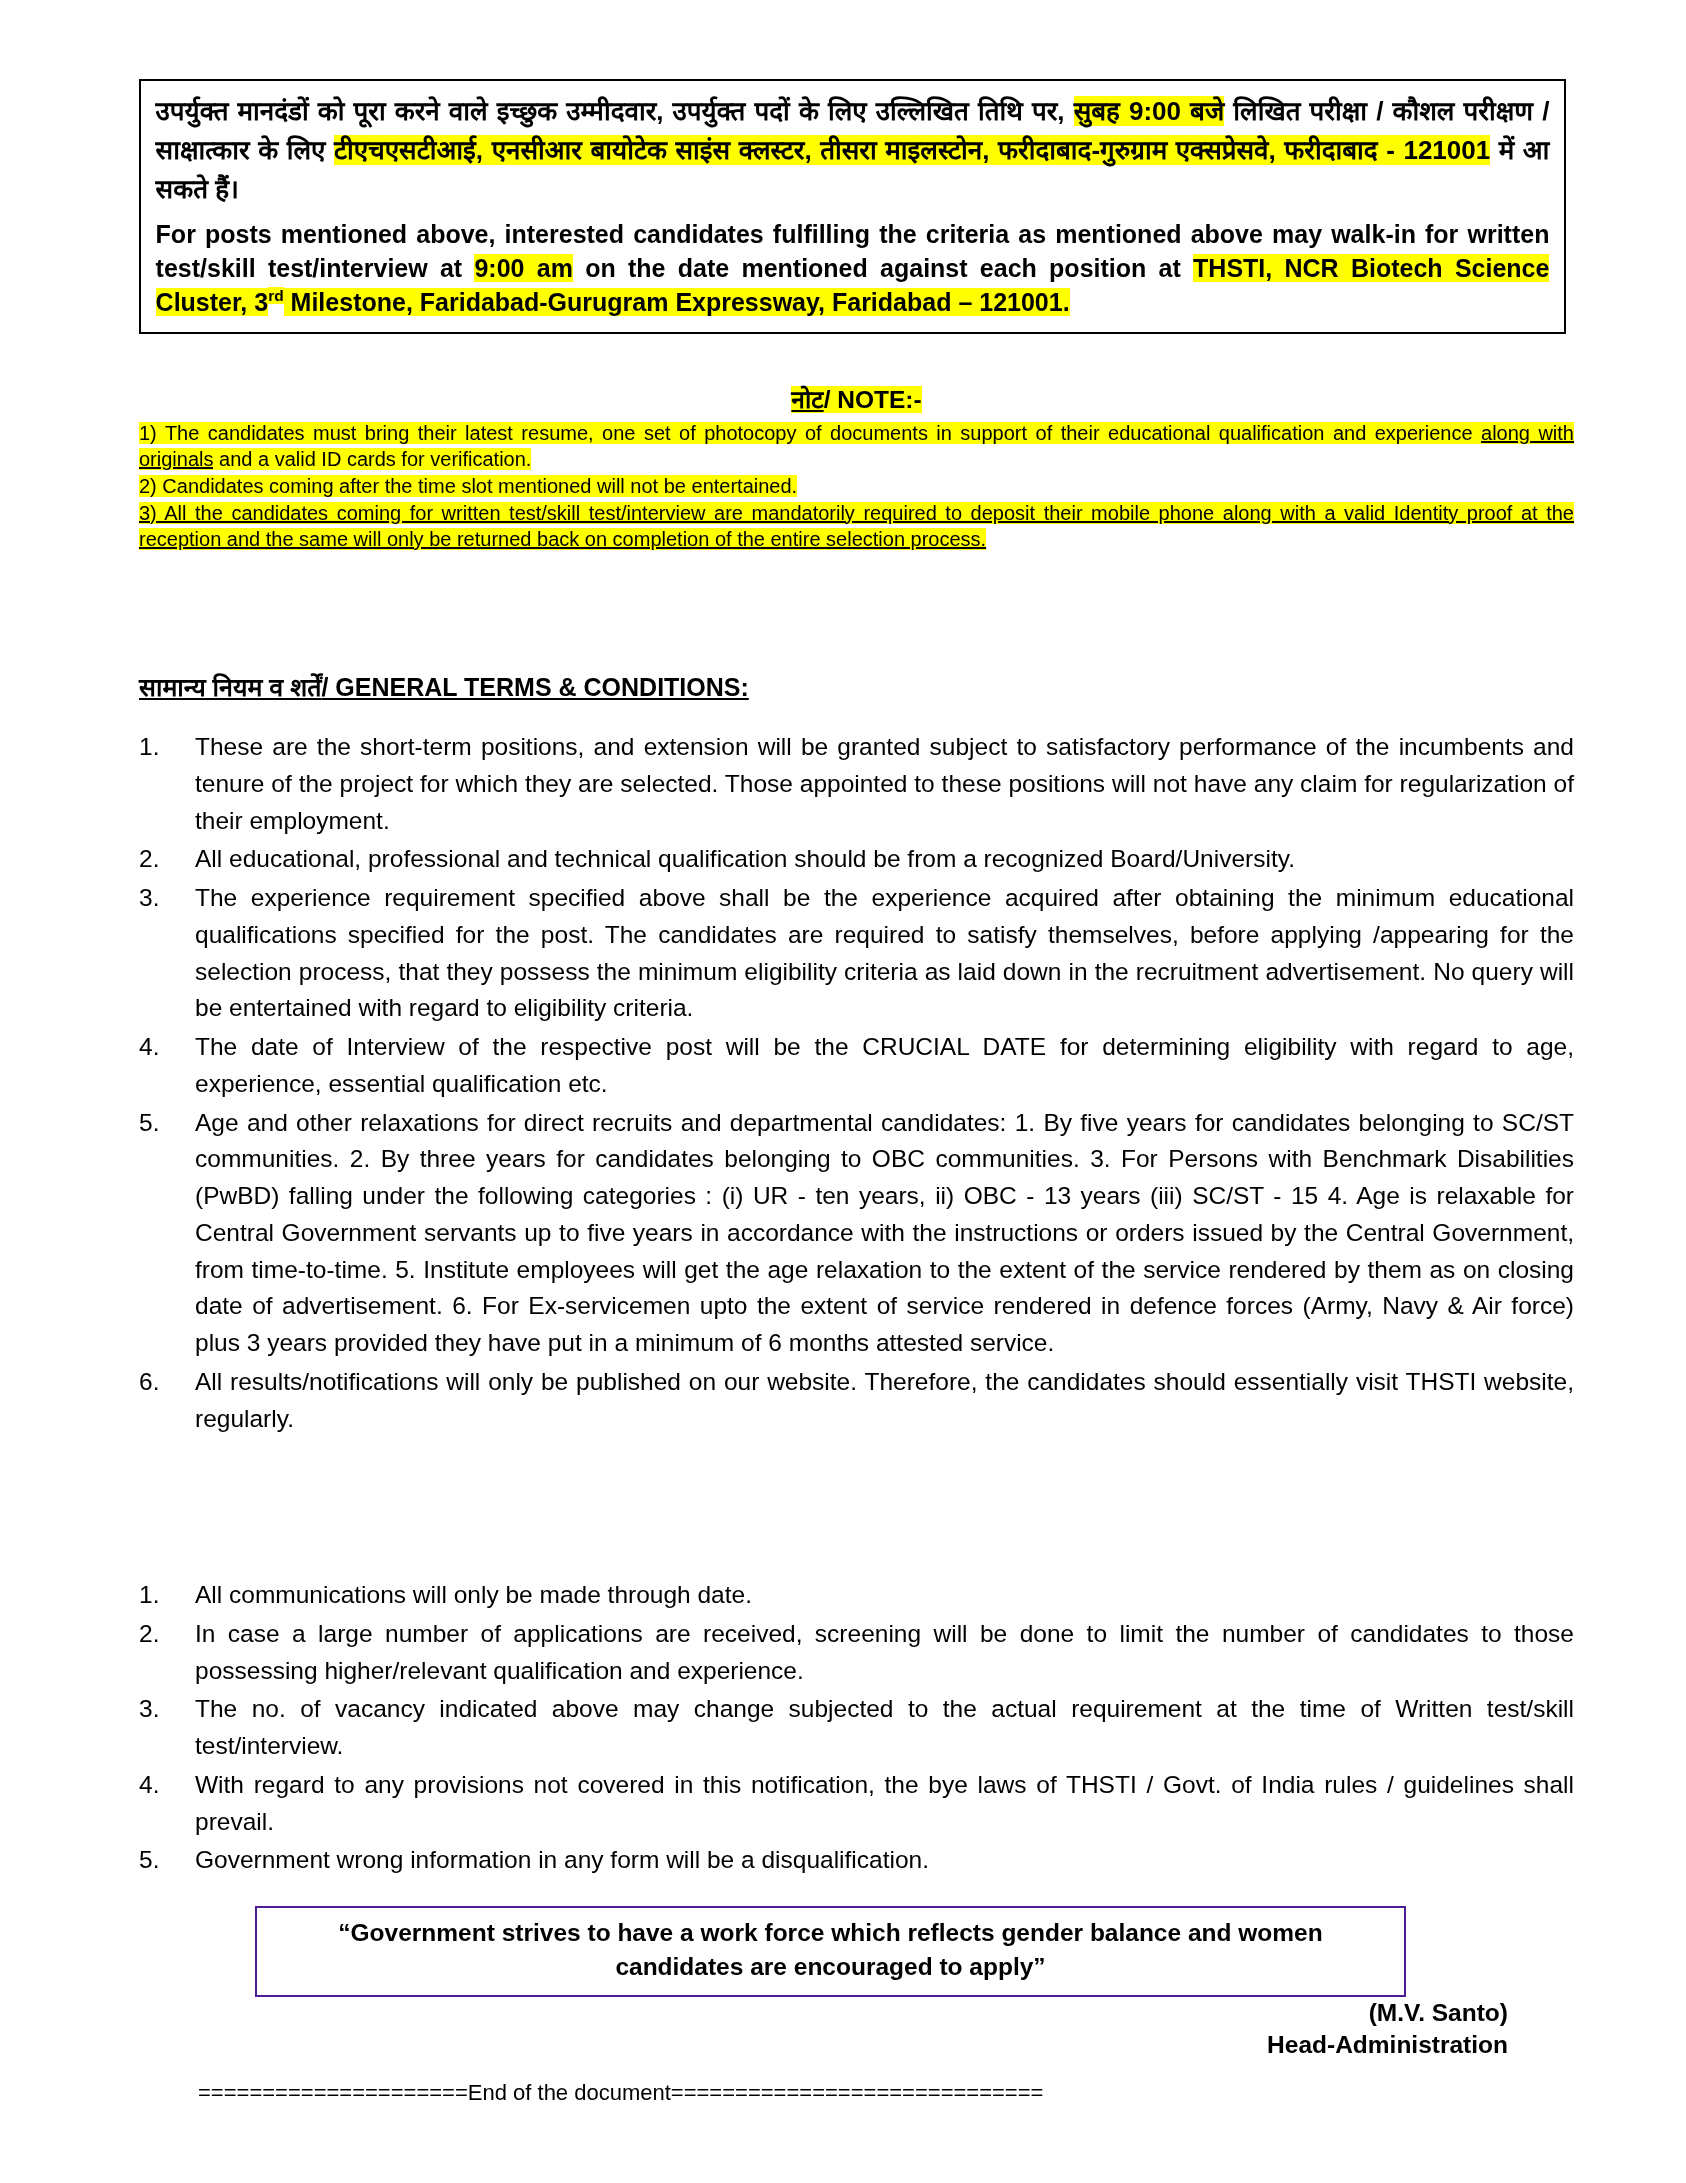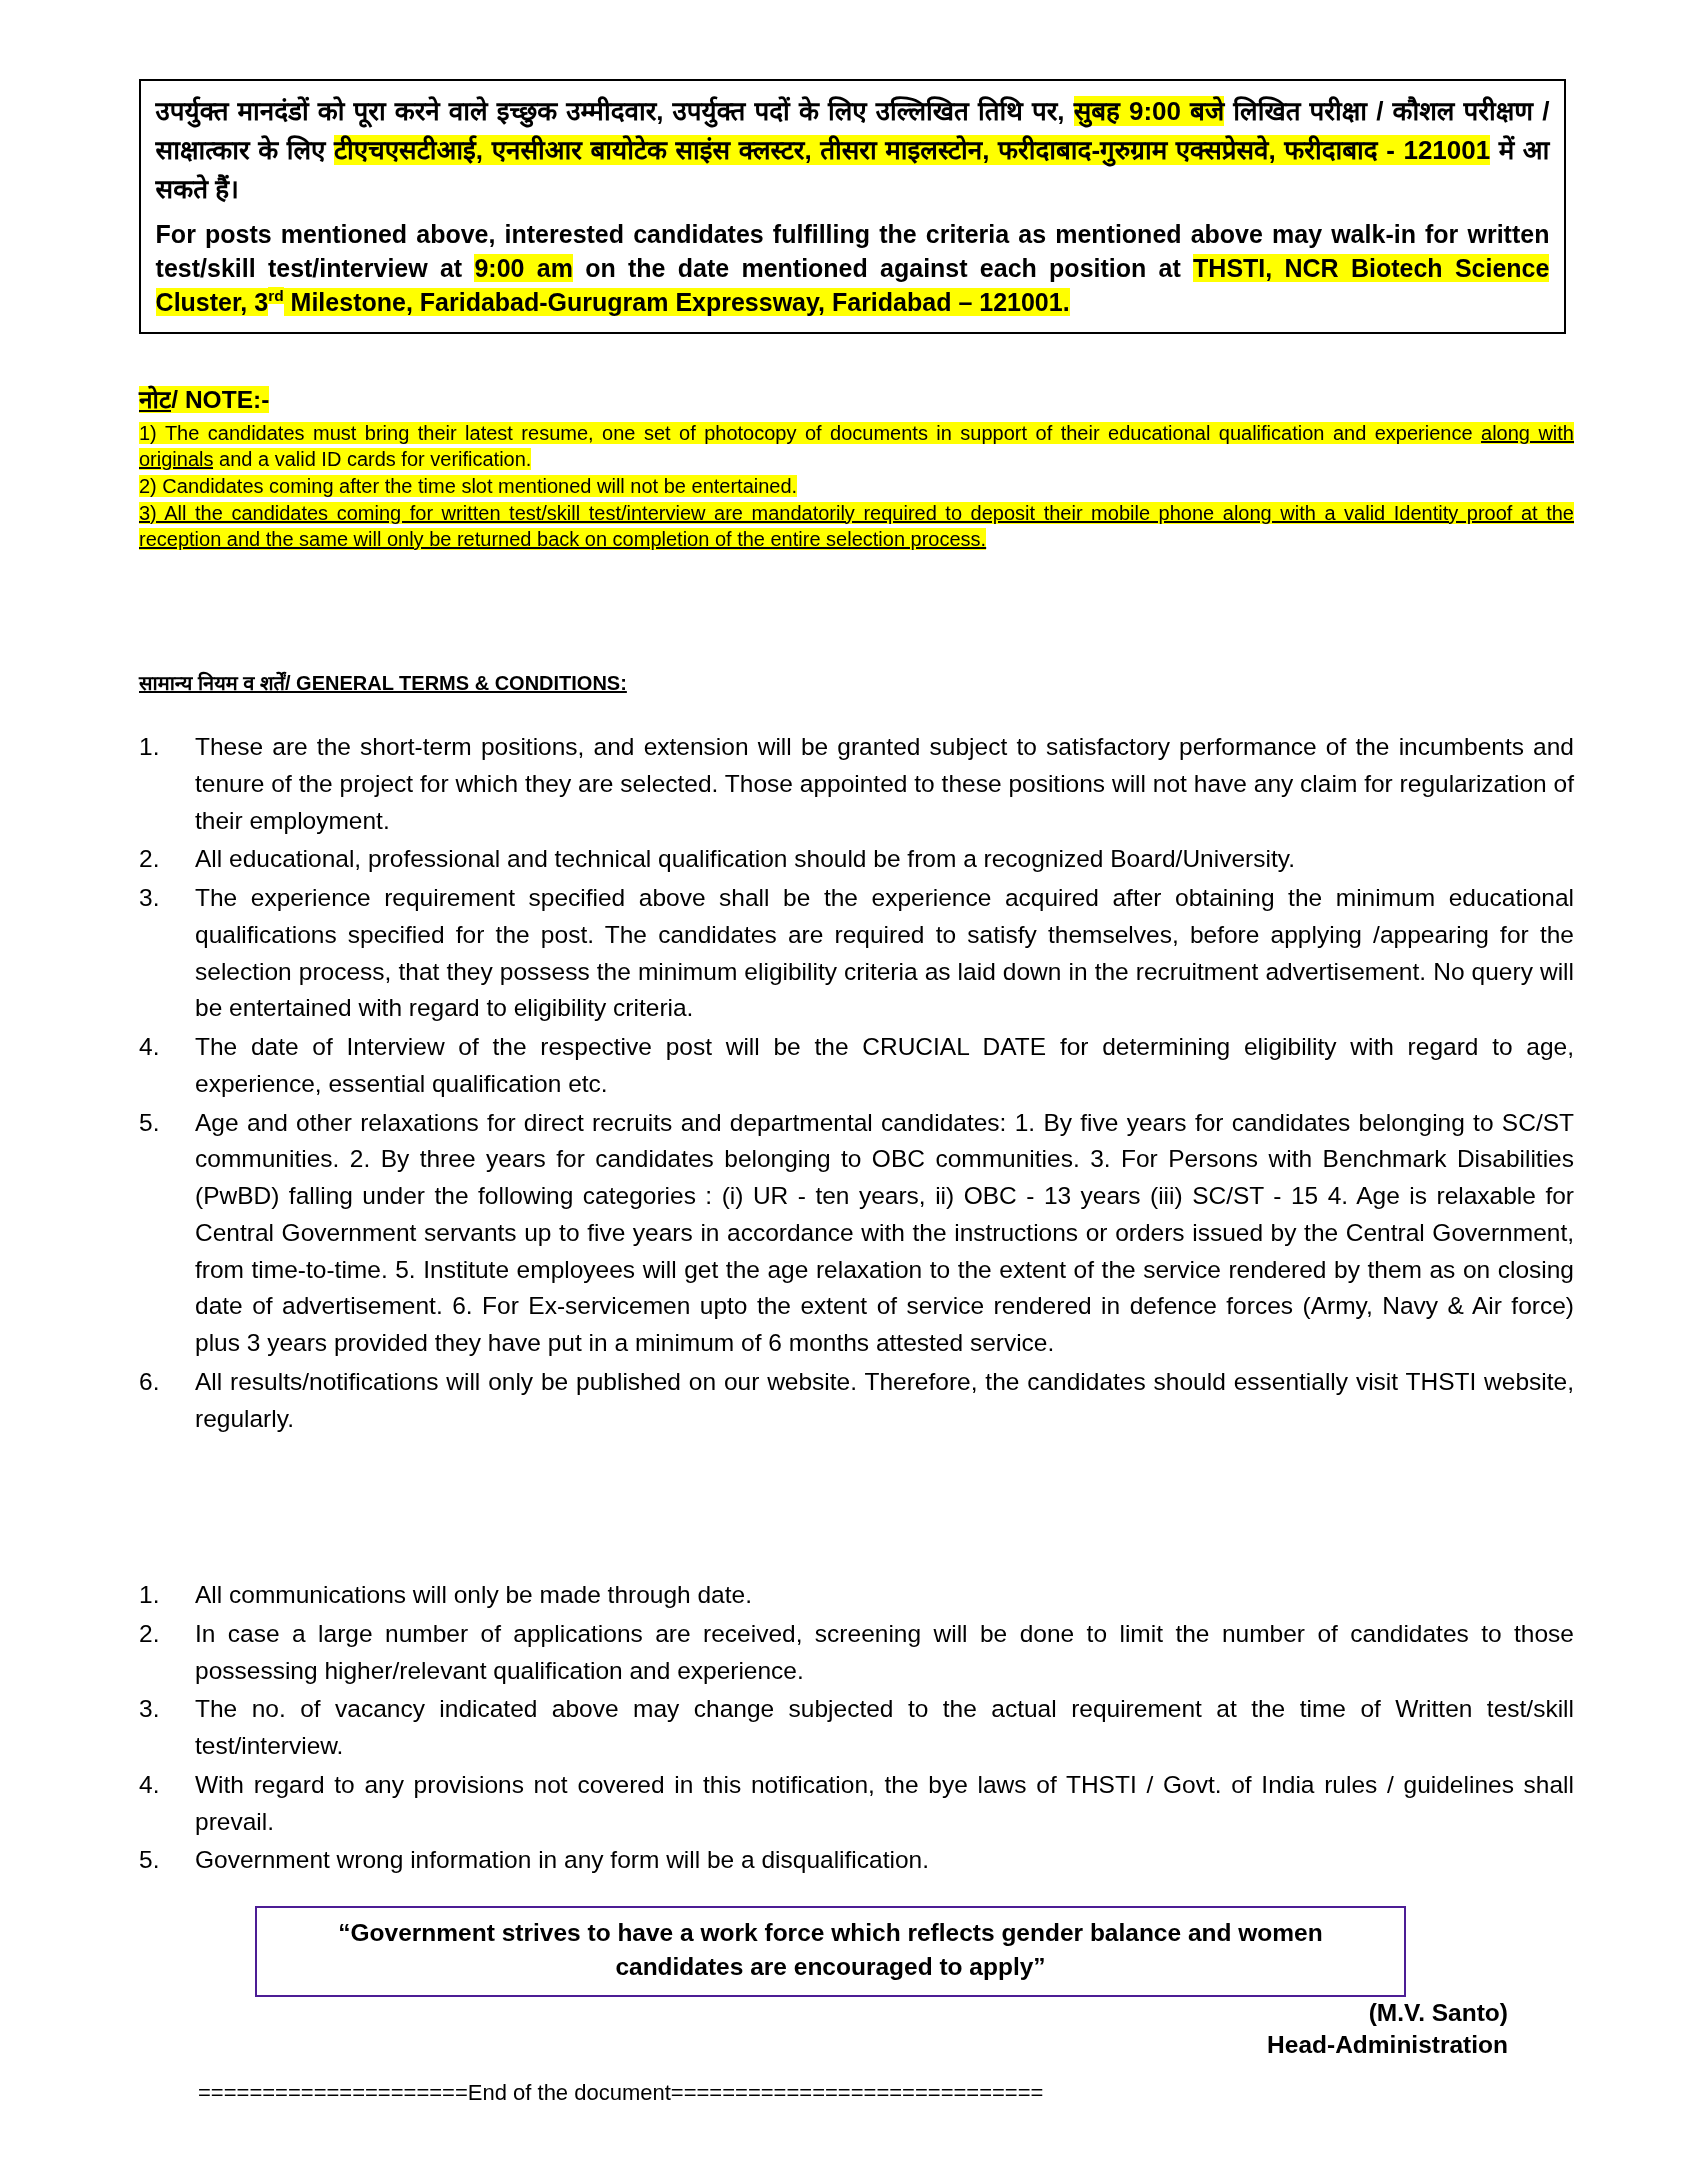--- a/index.html
+++ b/index.html
@@ -60,36 +60,37 @@
     position: absolute;
     left: 139px;
     top: 384px;
     width: 1435px;
   }
   .note-title {
     font-size: 24.5px;
     font-weight: bold;
     line-height: 1.30;
     margin: 0 0 4px 0;
+    text-align: center;
   }
   .note-line {
     font-size: 20px;
     font-weight: normal;
     line-height: 1.33;
     text-align: justify;
     text-justify: inter-word;
     margin: 0;
   }
 
   
   .gt-heading {
     position: absolute;
     left: 139px;
     top: 669px;
-    font-size: 20px;
+    font-size: 25px;
     font-weight: bold;
     text-decoration: underline;
     white-space: nowrap;
   }
 
   
   .terms {
     position: absolute;
     left: 139px;
     top: 729px;

